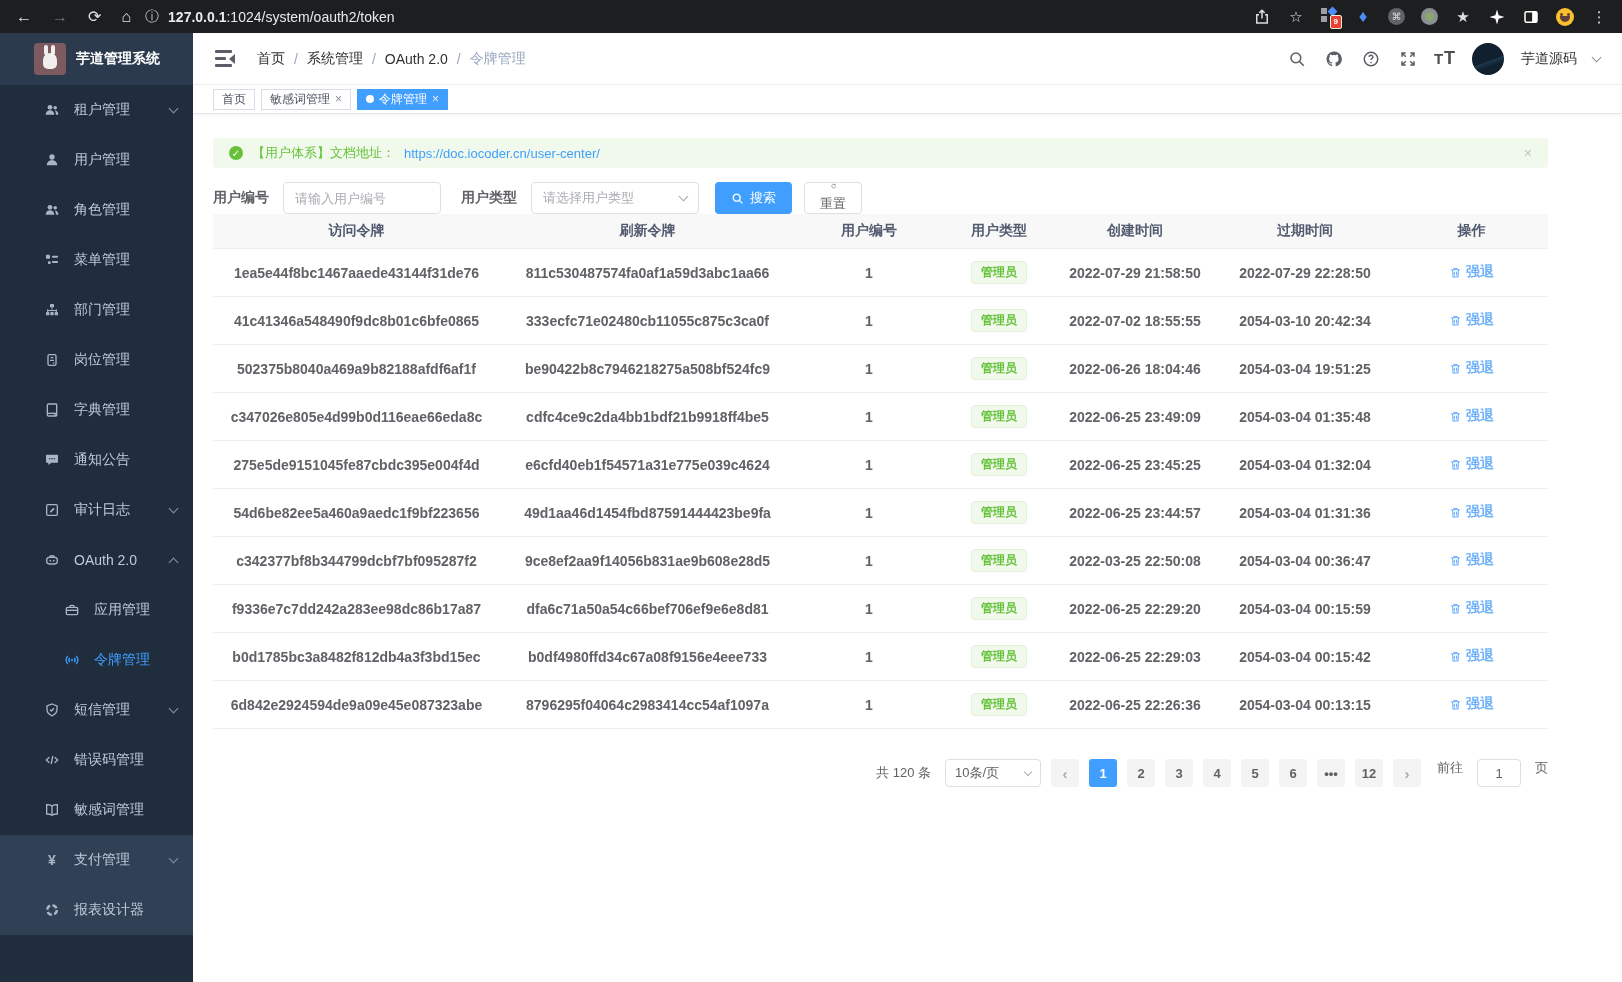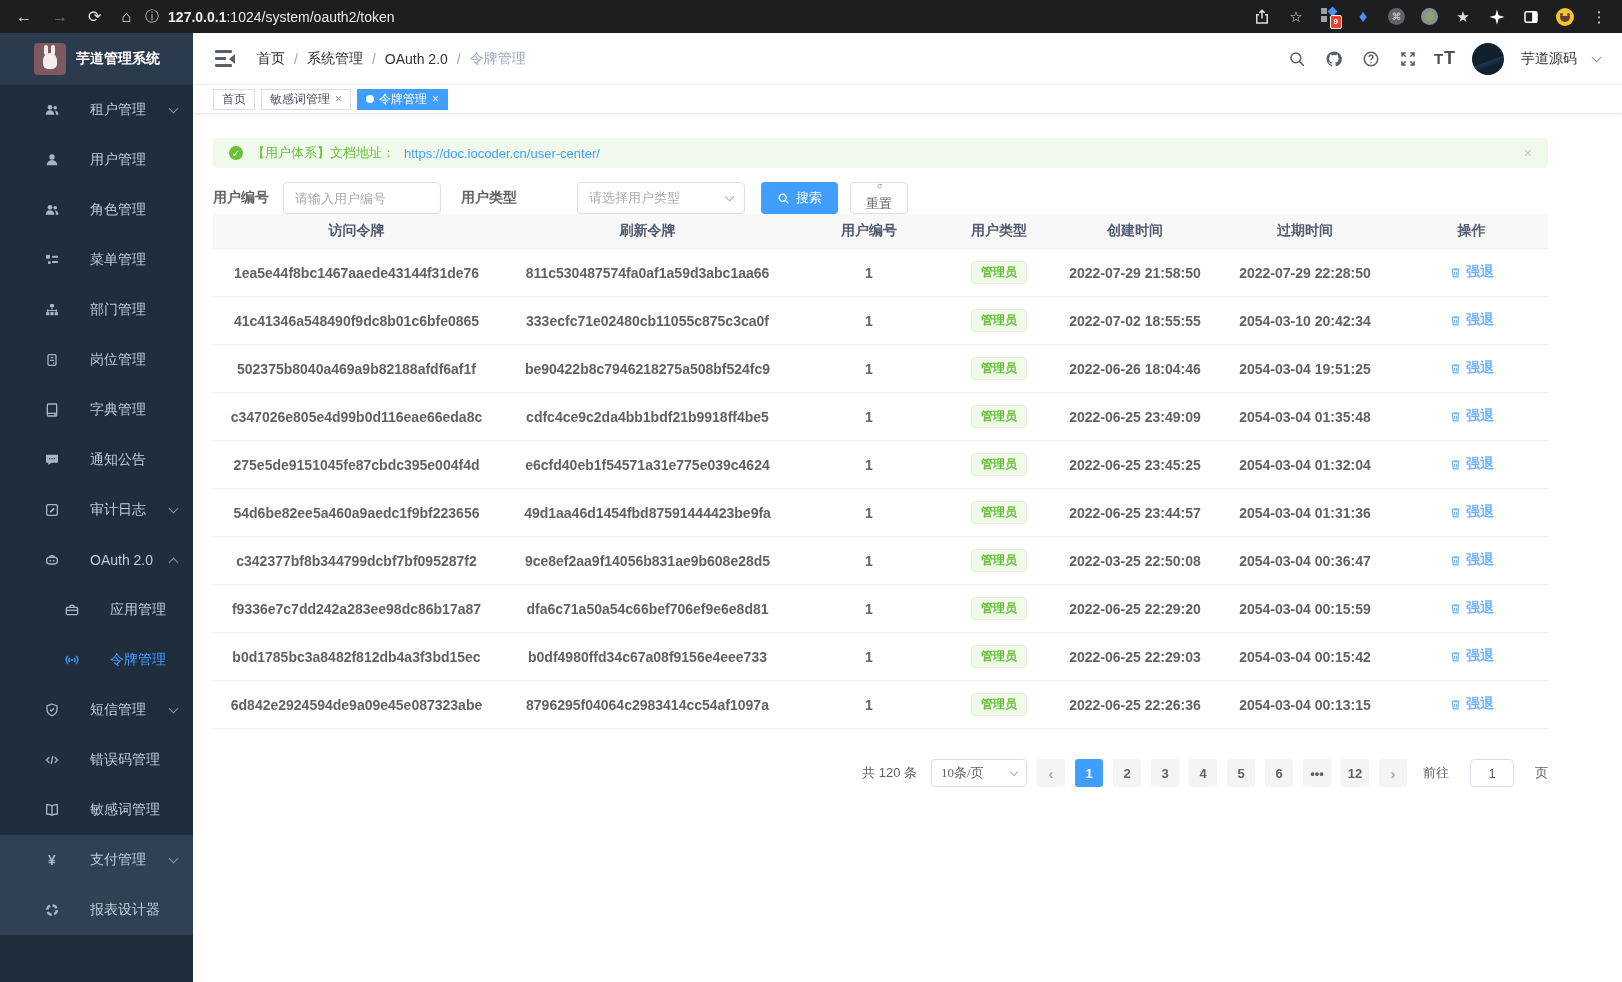--- a/index.html
+++ b/index.html
@@ -45,21 +45,21 @@
     border-radius:7px 7px 5px 5px; background:#f2eeee; }
   .logo .rab::after { content:""; position:absolute; left:10px; top:2px; width:4px; height:10px; border-radius:3px;
     background:#f2eeee; box-shadow:7px 0 0 #f2eeee; }
   .logo .ttl { color:#fff; font-size:14px; font-weight:700; }
   .menu { flex:1; background:#1f2d3d; }
   .s-item { height:50px; display:flex; align-items:center; padding:0 16px 0 44px; font-size:14px;
     color:#bfcbd9; cursor:pointer; position:relative; }
   .s-item .micon { width:16px; height:16px; margin-right:14px; display:flex; align-items:center;
     justify-content:center; color:#a7b5c6; flex:0 0 16px; font-size:14px; font-weight:700; }
   .s-item svg { width:16px; height:16px; }
-  .s-item .s-label { flex:1; white-space:nowrap;margin-left:16px; }
+  .s-item .s-label { flex:1; white-space:nowrap; }
   .s-item.sub { padding-left:64px;justify-content:space-between; }
   .s-item.active, .s-item.active .micon { color:#409eff; }
   .chev { width:7px; height:7px; border-right:1.5px solid #8794a6; border-bottom:1.5px solid #8794a6;
     transform:rotate(45deg); margin-top:-3px; }
   .chev.up { transform:rotate(-135deg); margin-top:4px; }
   .s-bottom { background:#304156; }
 
   
   .main { flex:1; display:flex; flex-direction:column; min-width:0; background:#fff; }
   .hdr { height:52px; display:flex; align-items:center; padding:0 22px; border-bottom:1px solid #f0f0f0; }
@@ -103,21 +103,21 @@
     display:flex; align-items:center; justify-content:center; flex:0 0 14px; }
   .alert a { color:#409eff; text-decoration:none; }
   .alert .x { margin-left:auto; color:#c0c4cc; font-size:14px; cursor:pointer; }
 
   .filter { margin-top:14px; display:flex; align-items:center; gap:12px; }
   .f-label { font-size:14px; font-weight:700; color:#606266; margin-right:2px; }
   .f-input { width:158px; height:32px; border:1px solid #dcdfe6; border-radius:4px; padding:0 11px;
     font-size:13px; color:#606266; font-family:"Liberation Sans",sans-serif; }
   .f-input::placeholder { color:#a8abb2; }
   .f-select { width:168px; height:32px; border:1px solid #dcdfe6; border-radius:4px; padding:0 11px;
-    font-size:13px; color:#a8abb2; display:flex; align-items:center; justify-content:space-between; cursor:pointer;margin-left:46px; }
+    font-size:13px; color:#a8abb2; display:flex; align-items:center; justify-content:space-between; cursor:pointer; }
   .f-select .chev { border-color:#a8abb2; }
   .btn { height:32px; border-radius:4px; font-size:13px; display:flex; align-items:center; gap:6px;
     padding:0 15px; cursor:pointer; border:1px solid transparent; }
   .btn svg { width:13px; height:13px; }
   .btn.primary { background:#409eff; color:#fff; margin-left:4px; }
   .btn.plain { background:#fff; border-color:#dcdfe6; color:#606266;flex-direction:column; }
 
   
   .tbl { font-size:14px; }
   .trow { display:grid; grid-template-columns:287px 295px 148px 112px 160px 180px 153px; align-items:center;font-weight:bold; }
@@ -128,27 +128,27 @@
   .badge { display:inline-block; background:#f0f9eb; border:1px solid #e1f3d8; color:#67c23a;
     font-size:12px; padding:2px 9px; border-radius:4px; }
   .op { color:#6db1fa; cursor:pointer; display:inline-flex; align-items:center; gap:4px; font-size:14px; }
   .op svg { width:13px; height:13px; }
 
   
   .pager { margin-top:30px; display:flex; align-items:center; justify-content:flex-end; gap:10px;
     font-size:13px; color:#606266; }
   .pg-total { margin-right:4px; }
   .pg-size { width:96px; height:28px; border:1px solid #dcdfe6; border-radius:4px; display:flex;
-    align-items:center; justify-content:space-between; padding:0 9px; color:#606266; cursor:pointer;font-family:Liberation Serif, serif; }
+    align-items:center; justify-content:space-between; padding:0 9px; color:#606266; cursor:pointer; }
   .pg-size .chev { border-color:#a8abb2; width:6px; height:6px; }
   .pg-btn { min-width:28px; height:28px; border-radius:3px; background:#f4f4f5; color:#606266;
     display:flex; align-items:center; justify-content:center; font-weight:700; cursor:pointer; padding:0 4px; }
   .pg-btn.arrow { color:#a8abb2; font-size:15px; }
   .pg-btn.on { background:#409eff; color:#fff; }
-  .pg-goto { display:flex; align-items:center; gap:21px; margin-left:6px; }
+  .pg-goto { display:flex; gap:14px; margin-left:6px; }
   .pg-goto input { width:44px; height:28px; border:1px solid #dcdfe6; border-radius:4px; text-align:center;
     font-size:13px; color:#606266; font-family:"Liberation Sans",sans-serif; }
 </style>
 </head>
 <body>
 
 <div class="page">
 
   <div class="browser">
     <div class="b-nav">

